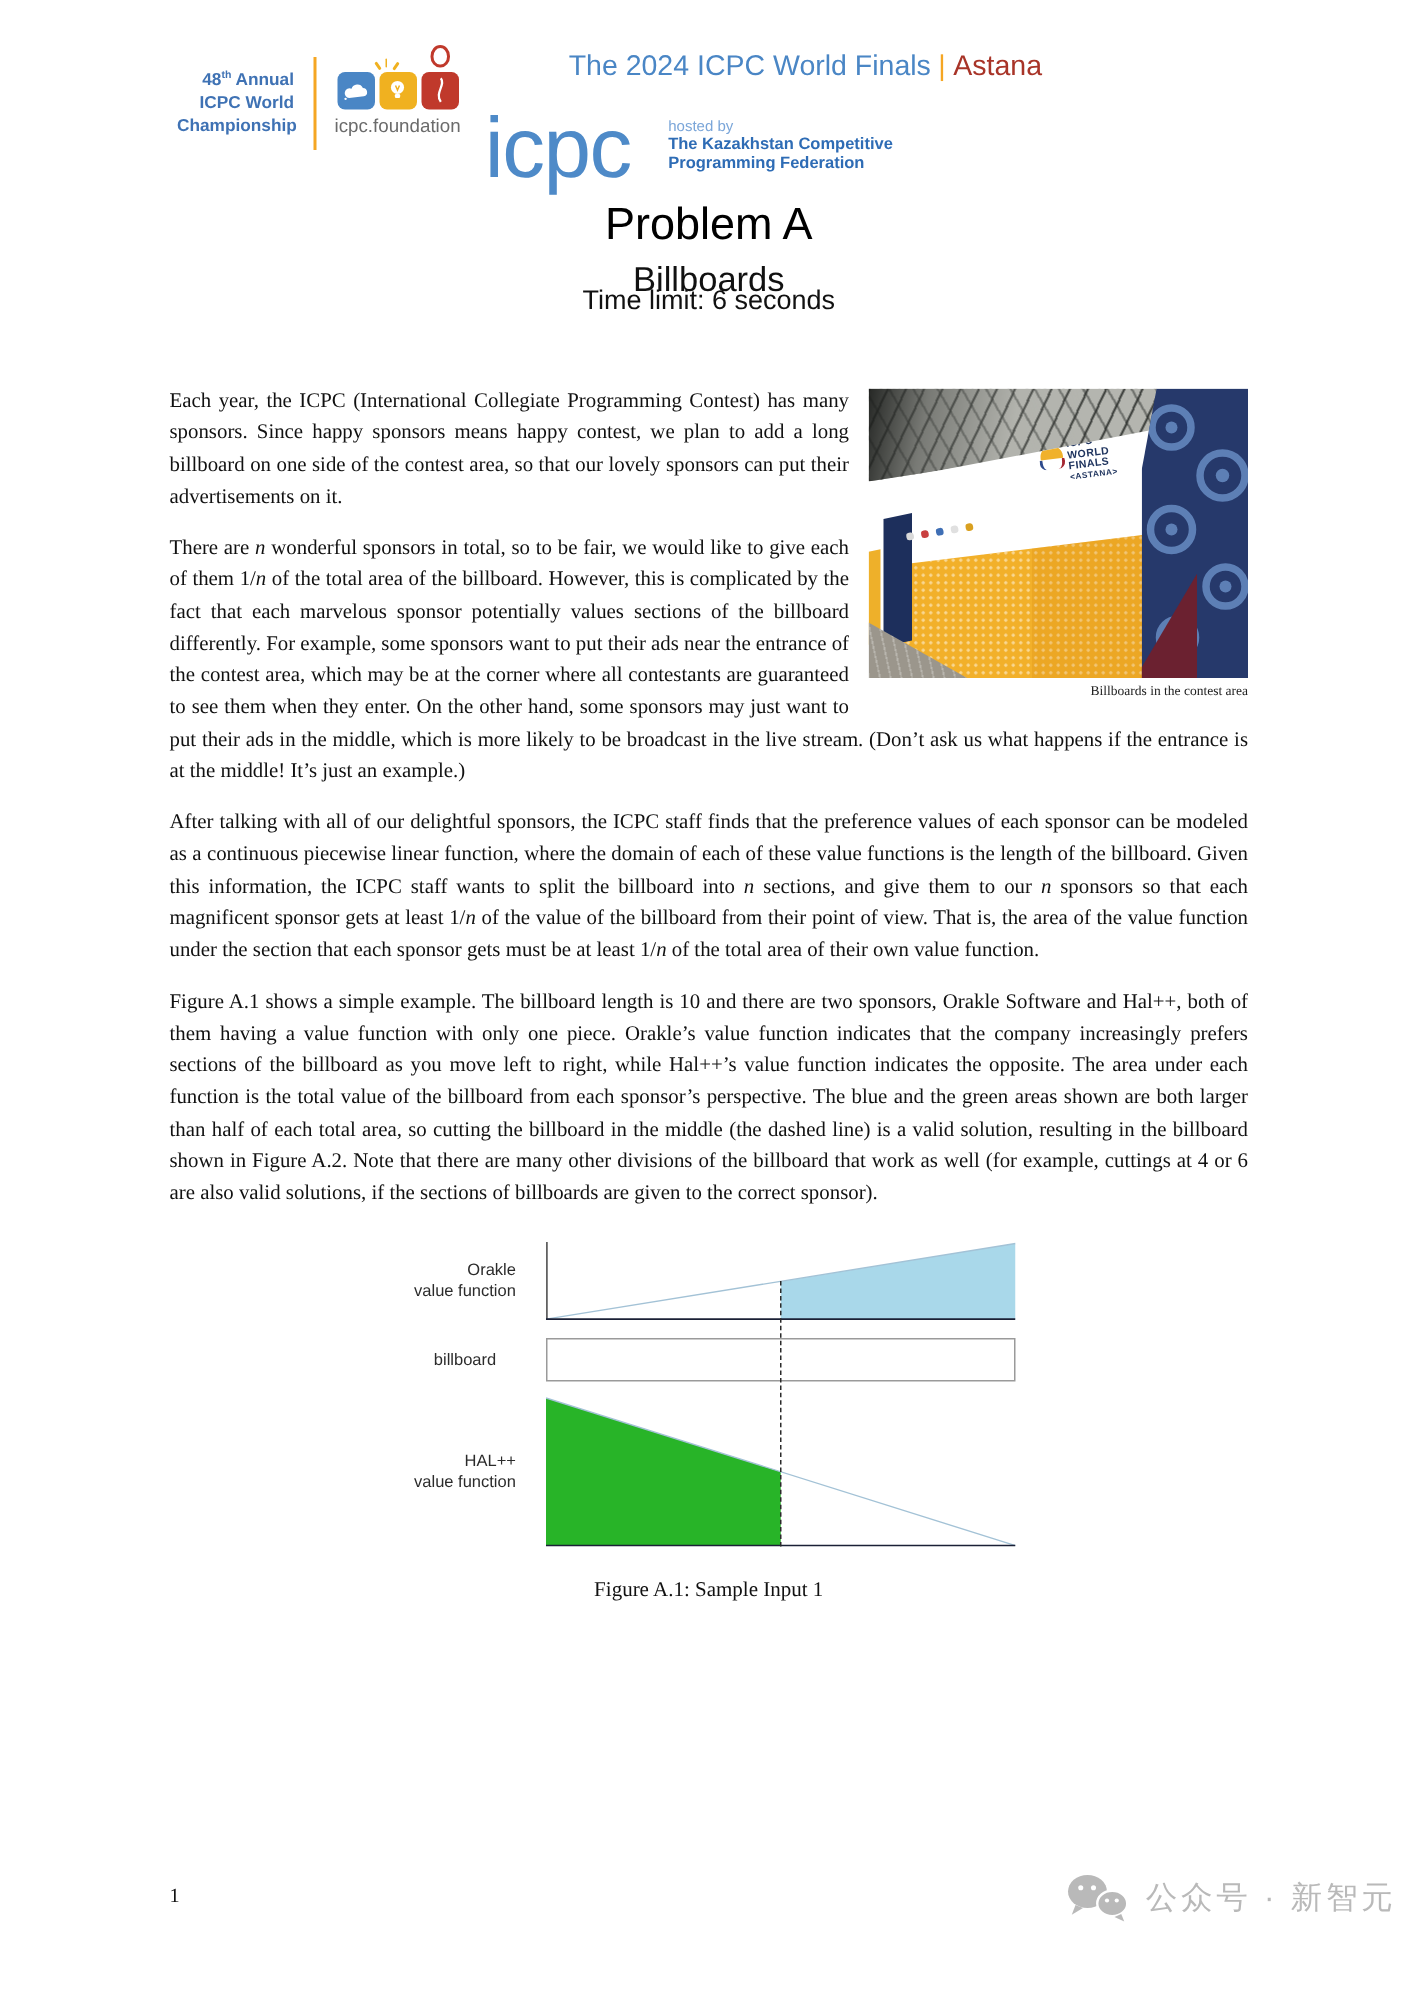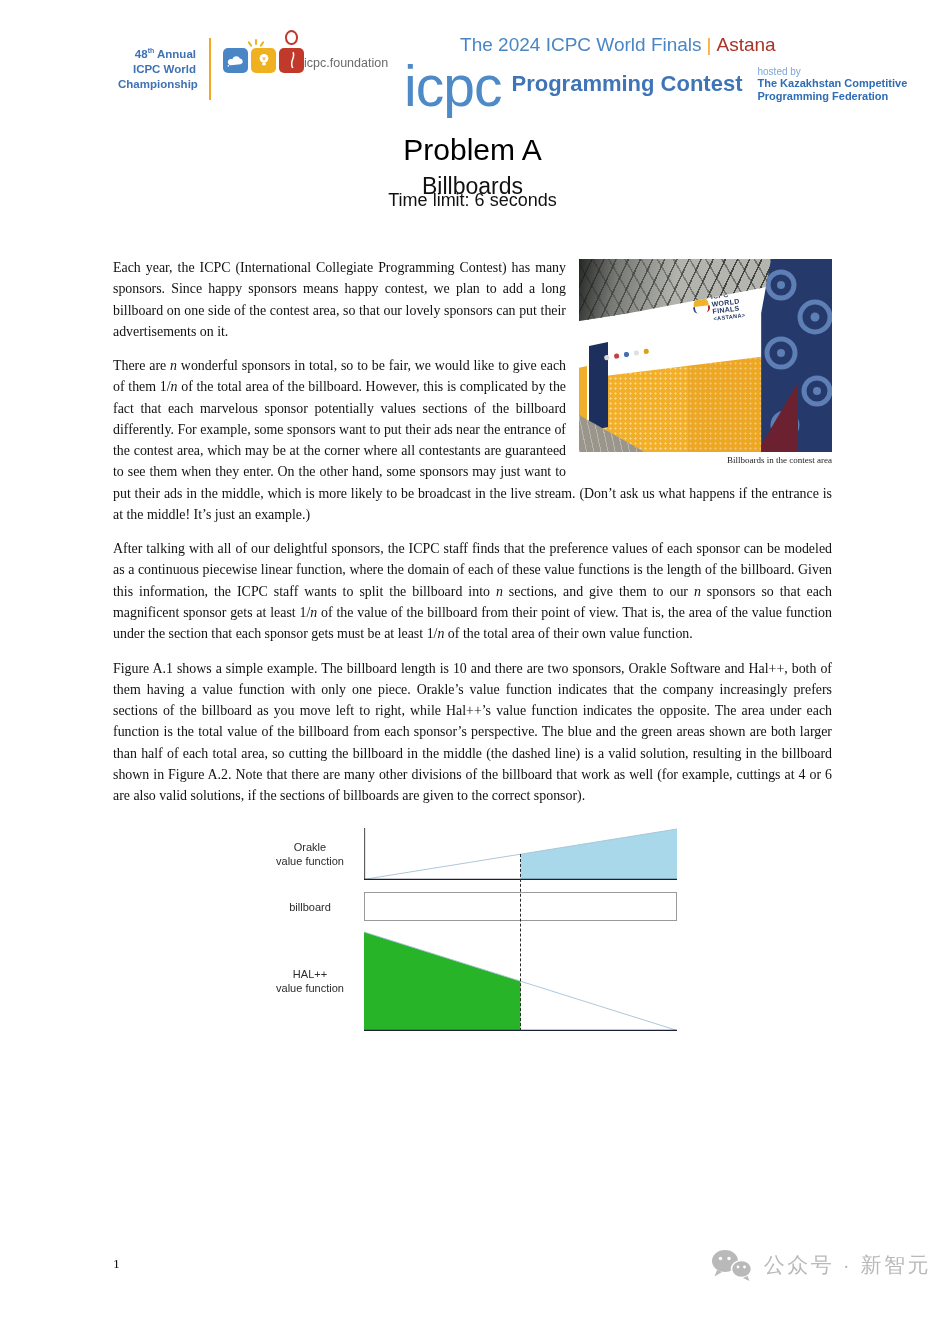--- a/index.html
+++ b/index.html
@@ -7,36 +7,36 @@
   body {
     width:945px; height:1336px; position:relative; background:#ffffff;
     font-family:"Liberation Serif", serif; color:#111;
   }
 
   
   .header { position:absolute; top:34px; left:118px; display:flex; align-items:flex-start; }
   .annual { margin-top:12px; text-align:right; font:bold 11.5px/1.3 "Liberation Sans", sans-serif; color:#3f72b4; width:78px; }
   .annual sup { font-size:7px; }
   .hdr-divider { width:2px; height:62px; background:#f5a623; margin:4px 12px 0 13px; }
-  .foundation { display:flex; flex-direction:row; align-items:center; margin-top:14px; position:relative; }
+  .foundation { display:flex; flex-direction:column; align-items:center; margin-top:14px; position:relative; }
   .squares { display:flex; gap:3px; position:relative; }
   .sq { width:25px; height:25px; border-radius:5px; display:flex; align-items:center; justify-content:center; position:relative; }
   .sq-blue { background:#4a86c5; }
   .sq-yellow { background:#f0b120; }
   .sq-red { background:#c0392b; }
   .sparks { position:absolute; top:-9px; left:24px; width:18px; height:9px; }
   .sparks i { position:absolute; width:1.8px; height:6px; background:#f0b120; border-radius:1px; }
   .sparks i:nth-child(1){ left:2px; top:2px; transform:rotate(-35deg); }
   .sparks i:nth-child(2){ left:8px; top:0; }
   .sparks i:nth-child(3){ left:14px; top:2px; transform:rotate(35deg); }
   .balloon { position:absolute; top:-18px; left:62px; width:13px; height:15px; border:2px solid #c0392b; border-radius:50% 50% 48% 48%; }
   .foundation-label { font:12.5px "Liberation Sans", sans-serif; color:#6b6b6b; margin-top:4px; }
 
   .brand-block { margin-left:16px; }
-  .event-line { text-align:left; font:19px "Liberation Sans", sans-serif; margin-bottom:2px; padding-left:56px; }
+  .event-line { text-align:right; font:19px "Liberation Sans", sans-serif; margin-bottom:15px; padding-left:56px; }
   .event-name { color:#4a86c5; }
   .event-sep { color:#f5a623; padding:0 5px; }
   .event-city { color:#a83428; }
   .brand-row { display:flex; align-items:center; }
   .wordmark { font:400 57px/0.82 "Liberation Sans", sans-serif; color:#4e8ac8; letter-spacing:-1px; margin-top:5px; }
   .contest-lines { margin-left:10px; font:bold 22px/1.12 "Liberation Sans", sans-serif; color:#3f74b6; }
   .hosted { margin-left:15px; margin-top:2px; font-family:"Liberation Sans", sans-serif; }
   .hosted-by { font-size:10px; color:#7ba6d9; }
   .host-name { font-size:11px; line-height:1.25; font-weight:bold; color:#2e6cb5; }
 
@@ -85,21 +85,21 @@
     clip-path:polygon(0 20%, 100% 100%, 0 100%); }
   .ph-ornament { position:absolute; right:0; top:0; width:28%; height:100%; z-index:4; background:#26396b;
     clip-path:polygon(14% 0, 100% 0, 100% 100%, 0 100%, 0 28%); }
   .ph-maroon { position:absolute; left:-6%; bottom:0; width:58%; height:40%; background:#6b2130;
     clip-path:polygon(0 100%, 100% 10%, 100% 100%); }
   .photo-caption { font:9px "Liberation Serif", serif; color:#222; text-align:right; margin-top:3px; }
 
   
   .figure { margin:22px 0 0 0; display:flex; justify-content:center; }
   .fig-labels { width:95px; text-align:center; font:11px/1.3 "Liberation Sans", sans-serif; color:#2b2b2b; padding-right:12px; }
-  .fig-label { display:flex; align-items:center; justify-content:center; white-space:pre-line; }
+  .fig-label { display:flex; align-items:center; justify-content:center; white-space:pre-line;text-align:right; }
   .lbl-orakle { height:52px; }
   .lbl-gap1 { height:12px; }
   .lbl-billboard { height:29px; }
   .lbl-gap2 { height:10px; }
   .lbl-hal { height:100px; }
   .fig-charts { width:313px; position:relative; }
   .fig-charts svg { display:block; }
   .billboard-box { height:29px; border:1px solid #9a9a9a; margin:12px 0 10px 0; background:#fff; }
   .cut-line { position:absolute; left:156px; top:26px; height:177px; width:0; border-left:1.6px dashed #2a2a2a; }
   .fig-caption { text-align:center; font:14px "Liberation Serif", serif; margin-top:22px; }
@@ -150,21 +150,20 @@
     </div>
     <div class="foundation-label">icpc.foundation</div>
   </div>
   <div class="brand-block">
     <div class="event-line">
       <span class="event-name">The 2024 ICPC World Finals</span><span class="event-sep">|</span><span class="event-city">Astana</span>
     </div>
     <div class="brand-row">
       <div class="wordmark">icpc</div>
       <div class="contest-lines">
-        <div>Programming Contest</div>
       </div>
       <div class="hosted">
         <div class="hosted-by">hosted by</div>
         <div class="host-name">
           <div>The Kazakhstan Competitive</div>
           <div>Programming Federation</div>
         </div>
       </div>
     </div>
   </div>
@@ -248,20 +247,21 @@
       </svg>
       <div class="billboard-box"></div>
       <svg width="313" height="100" viewBox="0 0 313 100">
         <polygon points="0,1 156.5,50.2 156.5,99.4 0,99.4" fill="#28b428"></polygon>
         <line x1="0" y1="1" x2="313" y2="99.4" stroke="#a3c2d6" stroke-width="0.9"></line>
         <line x1="0" y1="99.4" x2="313" y2="99.4" stroke="#1b2036" stroke-width="1.3"></line>
       </svg>
       <div class="cut-line"></div>
     </div>
   </div>
+  <div class="fig-caption">Figure A.1: Sample Input 1</div>
 </div>
 
 <div class="footer">
   <span class="page-num">1</span>
 </div>
 
 <div class="watermark">
   <svg width="46" height="34" viewBox="0 0 46 34">
     <ellipse cx="16" cy="13" rx="13" ry="11" fill="#b9b9b9"></ellipse>
     <path d="M8 22 l-2.5 6.5 7.5-4.5z" fill="#b9b9b9"></path>

